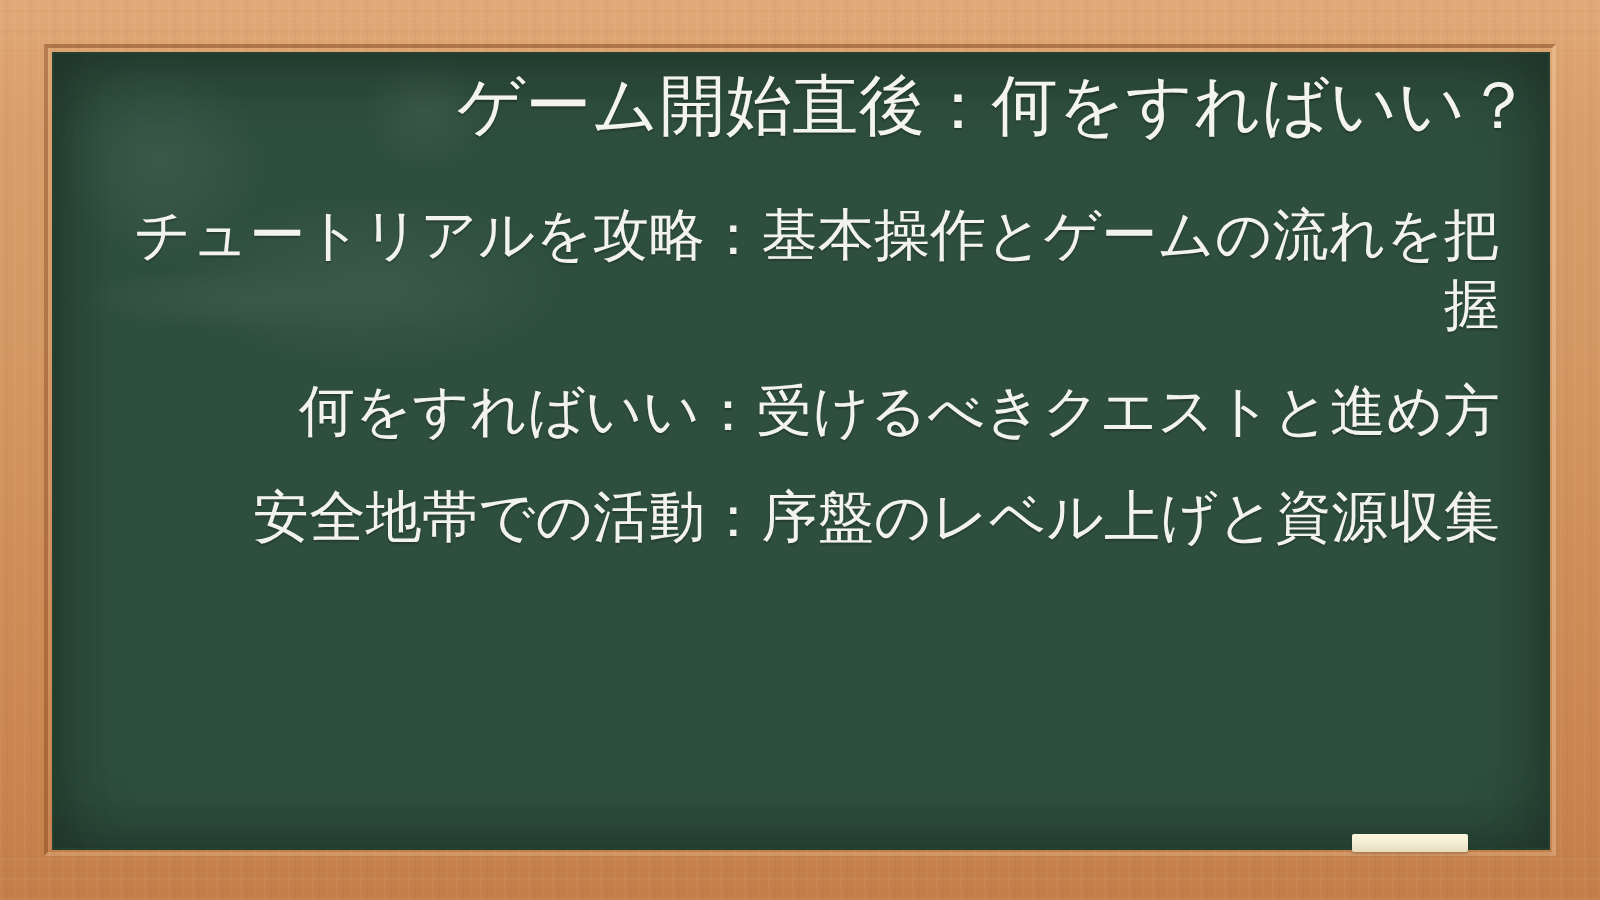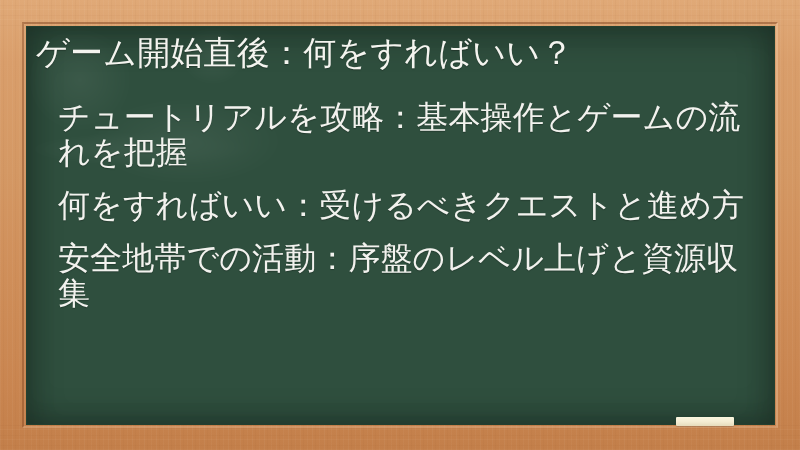--- a/index.html
+++ b/index.html
@@ -1,21 +1,21 @@
 <!DOCTYPE html>
 <html lang="ja"><head>
 <meta charset="utf-8">
 <title>Chalkboard Slide</title>
 <style>
   html, body {
     margin: 0;
     padding: 0;
     background: #ffffff;
   }
-  * { box-sizing: border-box; }
+  * { box-sizing: border-box; text-align: right; }
 
   #slide {
     position: relative;
     width: 800px;
     height: 450px;
     overflow: hidden;
     font-family: "DejaVu Sans", "Liberation Sans", sans-serif;
   }
 
   
@@ -137,21 +137,21 @@
     position: absolute;
     left: 32px;
     top: 74px;
     width: 692px;
     margin: 0;
     padding: 0;
     list-style: none;
   }
   .bullet {
     color: #f2f2ee;
-    font-size: 32px;
+    font-size: 28px;
     line-height: 35px;
     font-weight: 400;
     letter-spacing: .1px;
     margin: 0 0 18px 0;
     text-shadow: 0 1px 1px rgba(0,0,0,0.25);
   }
   .bullet:last-child { margin-bottom: 0; }
 
   
   .chalk {

